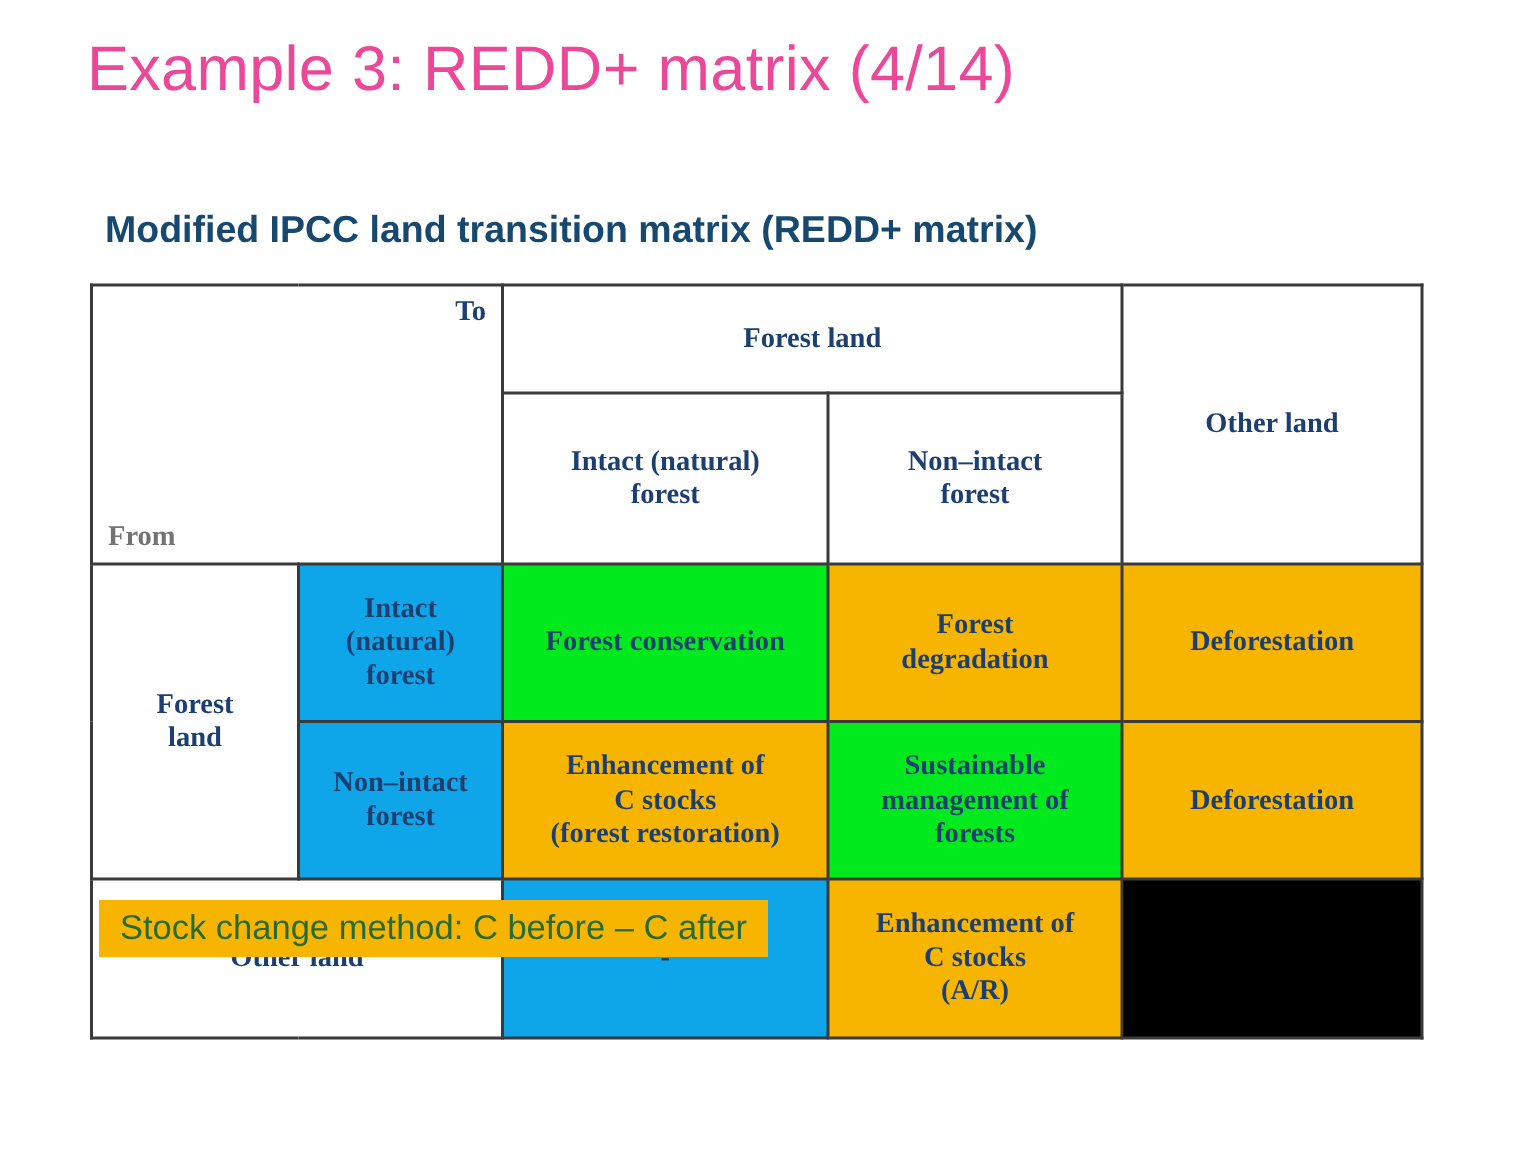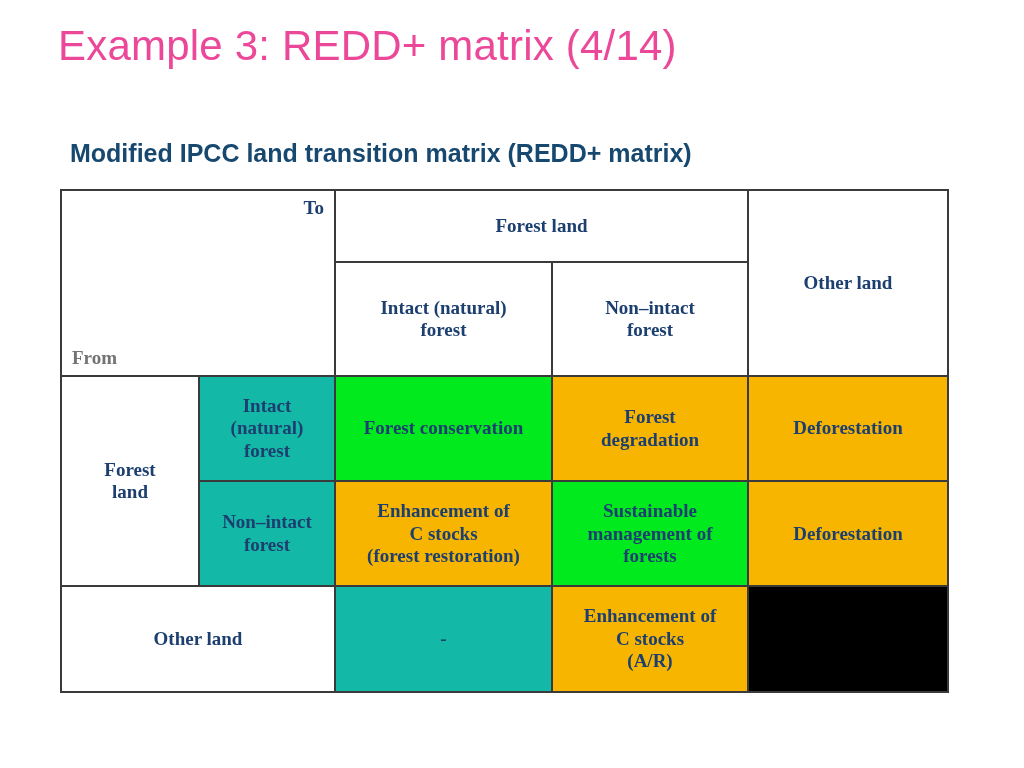--- a/index.html
+++ b/index.html
@@ -109,21 +109,21 @@
 
   .rowlabel-sans {
     font-family: "Liberation Sans", sans-serif;
     font-weight: bold;
     font-size: 21px;
     color: #17486f;
     text-align: left;
     padding-left: 12px;
   }
 
-  .cell-white { background: #14b8a6; }
+  .cell-white { background: #0ea5e9; }
   .cell-green { background: #00ea1e; color: #1b3d1b; }
   .cell-orange { background: #f8b500; color: #1c2a3f; }
   .cell-black  { background: #000000; }
 
   .data-row { height: 92px; }
   .last-row { height: 92px; }
 
   .dash-cell {
     font-family: "Liberation Serif", serif;
     font-weight: bold;
@@ -235,13 +235,14 @@
           <span>(A/R)</span>
         </td>
         <td class="cell-black"></td>
       </tr>
 
     </tbody>
   </table>
 </div>
 
 <div class="legend">
+  <span class="legend-item legend-stock">Stock change method: C before – C after</span>
 </div>
 
 </body></html>

